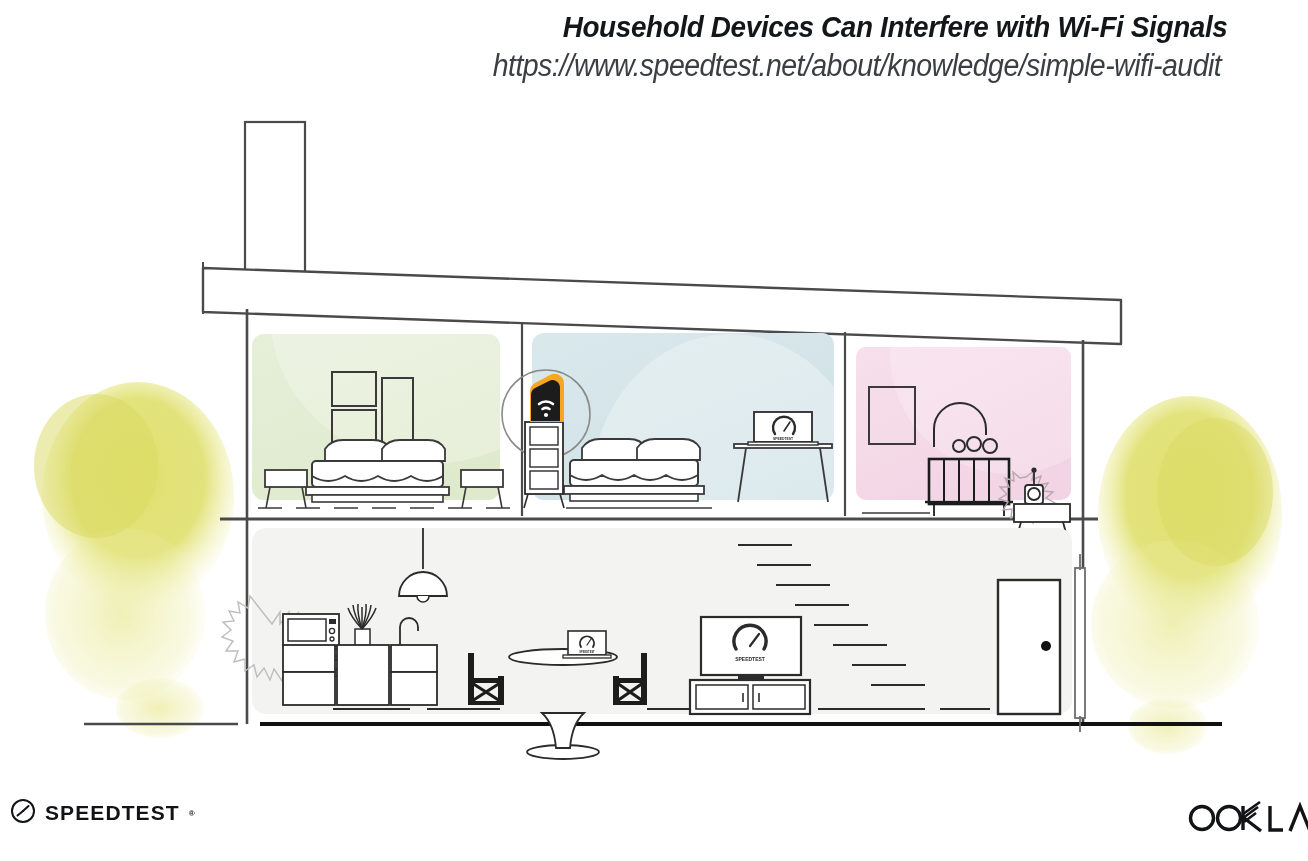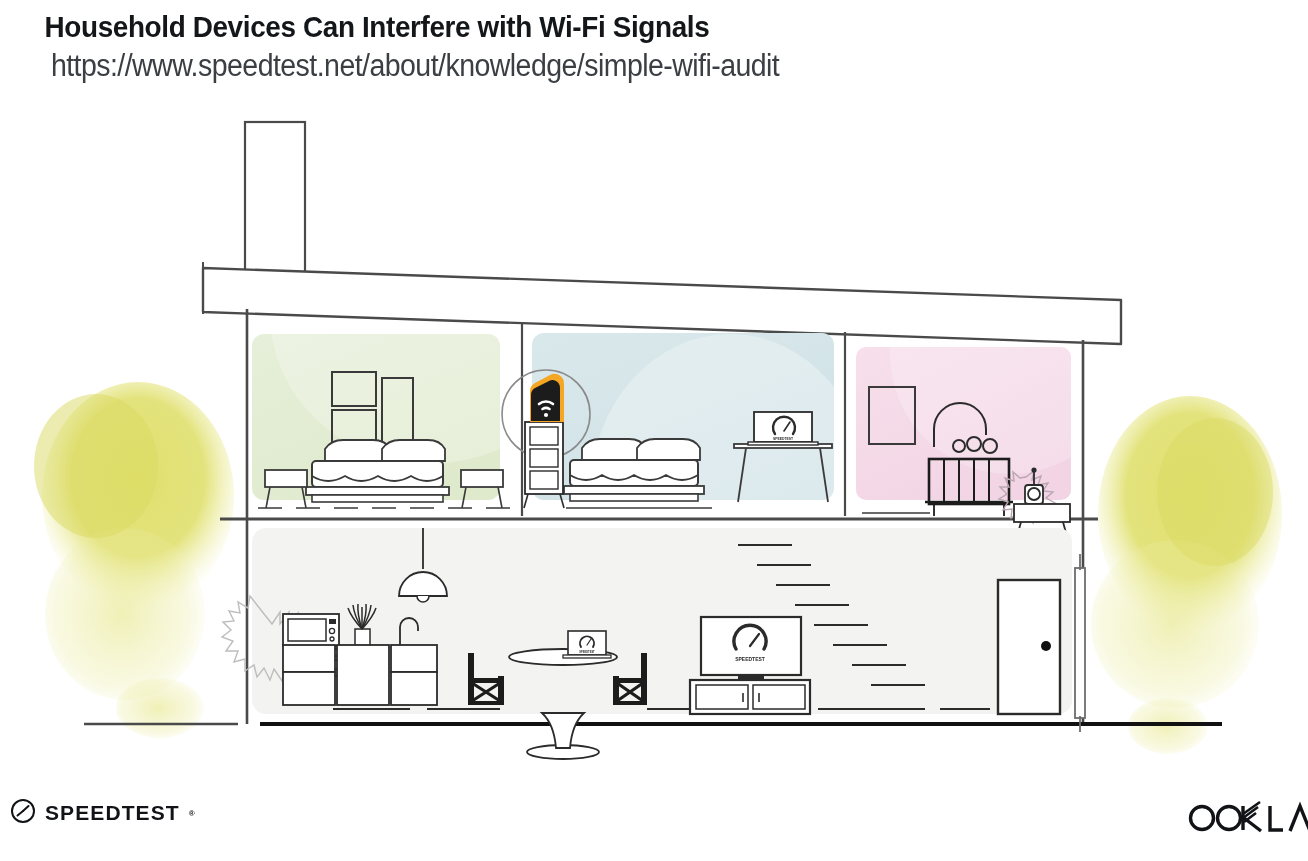--- a/index.html
+++ b/index.html
@@ -18,21 +18,22 @@
     position: relative;
     width: 1308px;
     height: 861px;
     background: #ffffff;
   }
   .header {
     position: absolute;
     top: 0;
     left: 0;
     width: 1272px;
-    text-align: left;
+    text-align: right;
+    font-style: italic;
   }
   .title {
     font-family: "Liberation Sans", sans-serif;
     font-weight: bold;
     font-size: 30px;
     letter-spacing: -0.4px;
     color: #14171a;
     margin: 9px 0 0 0;
     line-height: 36px;
     transform: scaleX(0.93);

